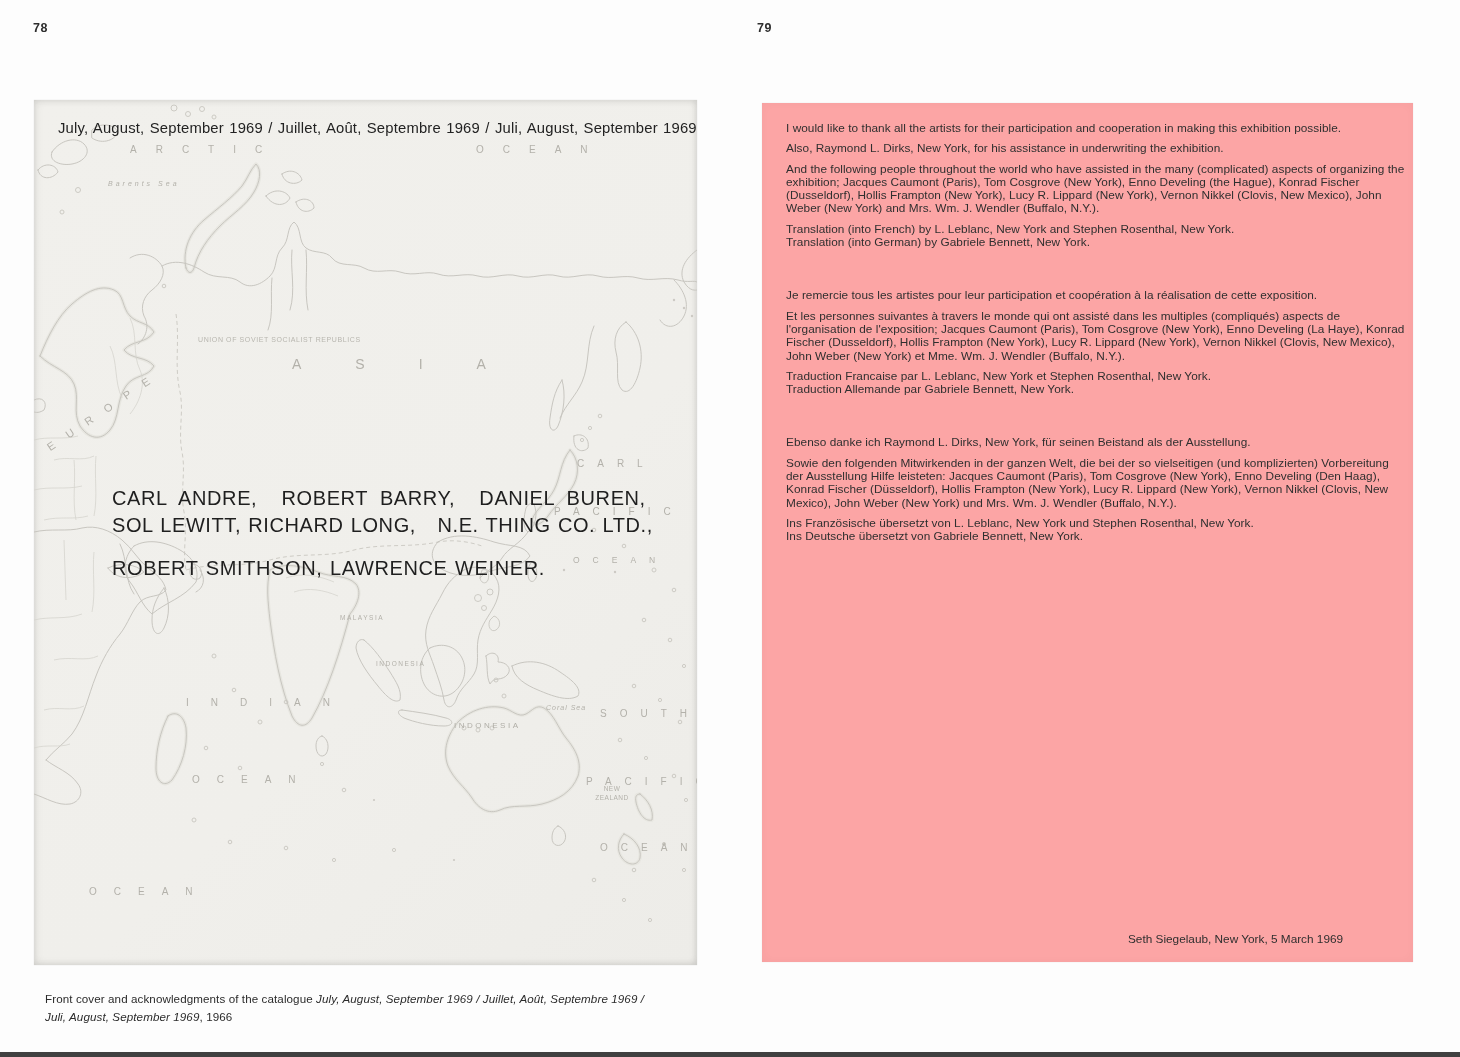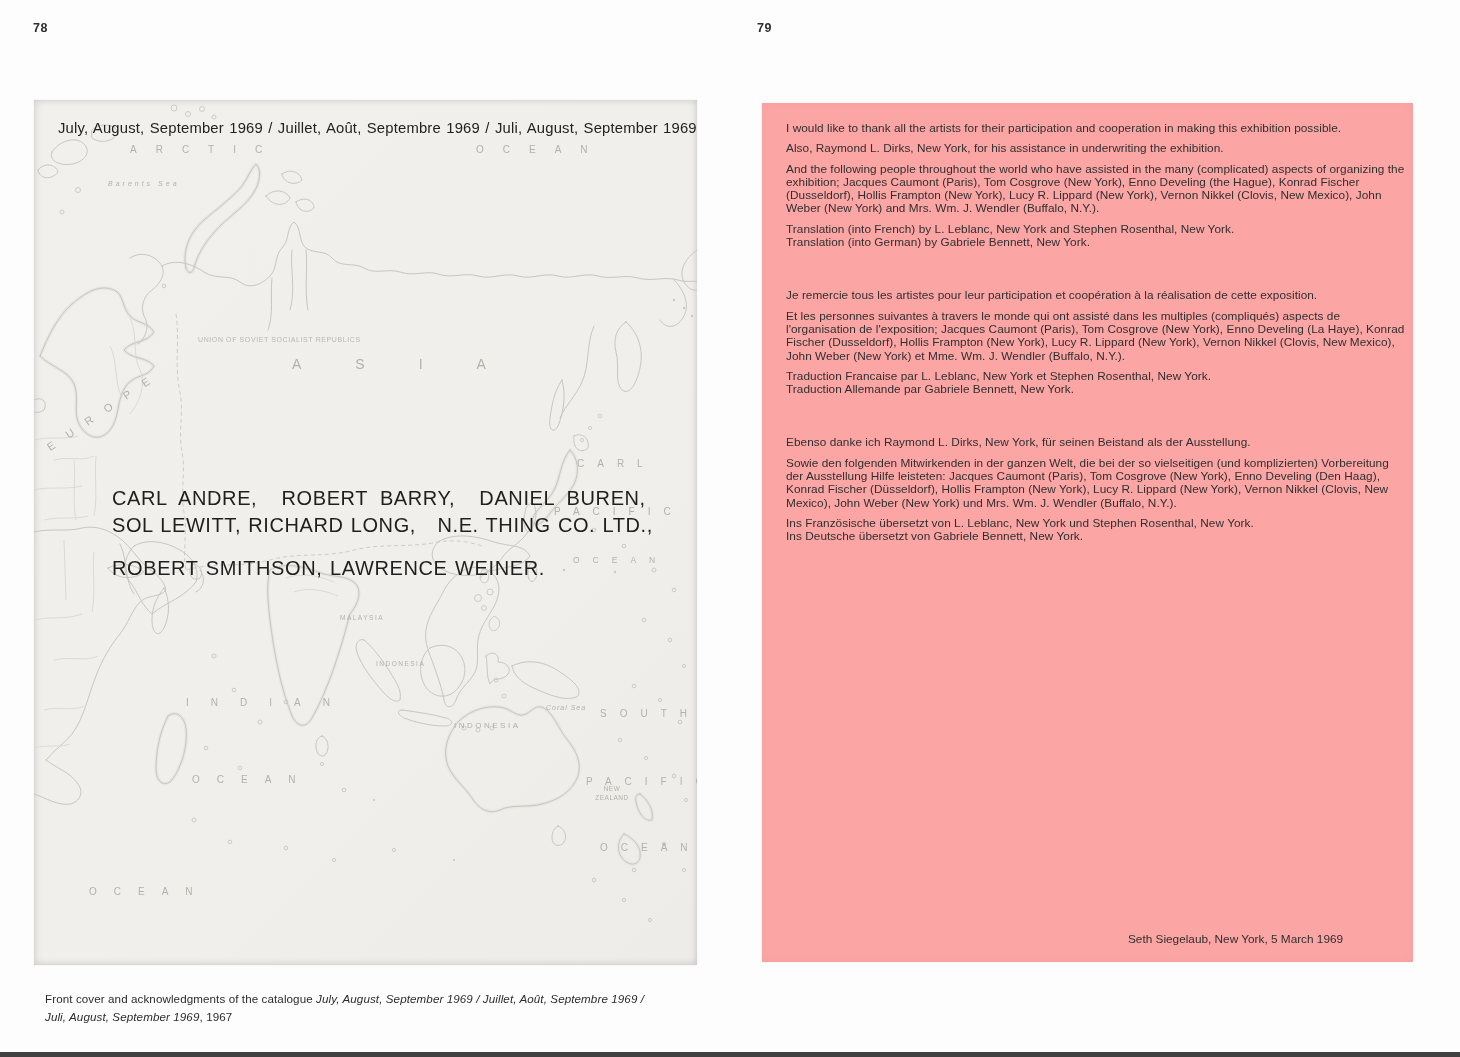--- a/index.html
+++ b/index.html
@@ -257,21 +257,21 @@
     <div class="cover-title">July, August, September 1969 / Juillet, Août, Septembre 1969  / Juli, August, September 1969</div>
     <div class="artists">
       <div class="artist-line">CARL ANDRE,  ROBERT BARRY,  DANIEL BUREN,</div>
       <div class="artist-line">SOL LEWITT, RICHARD LONG,   N.E. THING CO. LTD.,</div>
       <div class="artist-line">ROBERT SMITHSON, LAWRENCE WEINER.</div>
     </div>
   </div>
 
   <div class="caption">
     <span>Front cover and acknowledgments of the catalogue </span><span class="it">July, August, September 1969 / Juillet, Août, Septembre 1969 /</span><br>
-    <span class="it">Juli, August, September 1969</span><span>, 1967</span>
+    <span class="it">Juli, August, September 1969</span><span>, 1966</span>
   </div>
 
   <div class="ack-page">
 
     <div class="block">
       <p>I would like to thank all the artists for their participation and cooperation in making this exhibition possible.</p>
       <p>Also, Raymond L. Dirks, New York, for his assistance in underwriting the exhibition.</p>
       <p>And the following people throughout the world who have assisted in the many (complicated) aspects of organizing the exhibition; Jacques Caumont (Paris), Tom Cosgrove (New York), Enno Develing (the Hague), Konrad Fischer (Dusseldorf), Hollis Frampton (New York), Lucy R. Lippard (New York), Vernon Nikkel (Clovis, New Mexico), John Weber (New York) and Mrs. Wm. J. Wendler (Buffalo, N.Y.).</p>
       <p>
         <span>Translation (into French) by L. Leblanc, New York  and Stephen Rosenthal, New York.</span><br>

